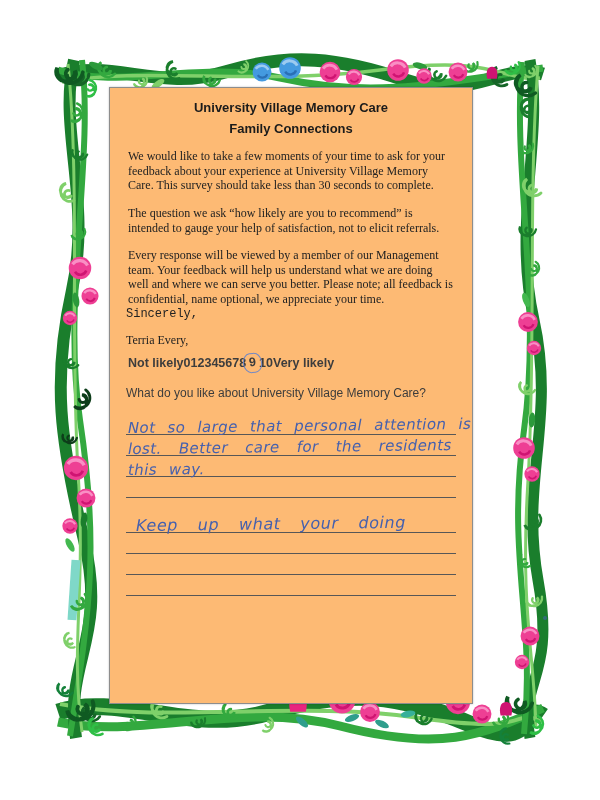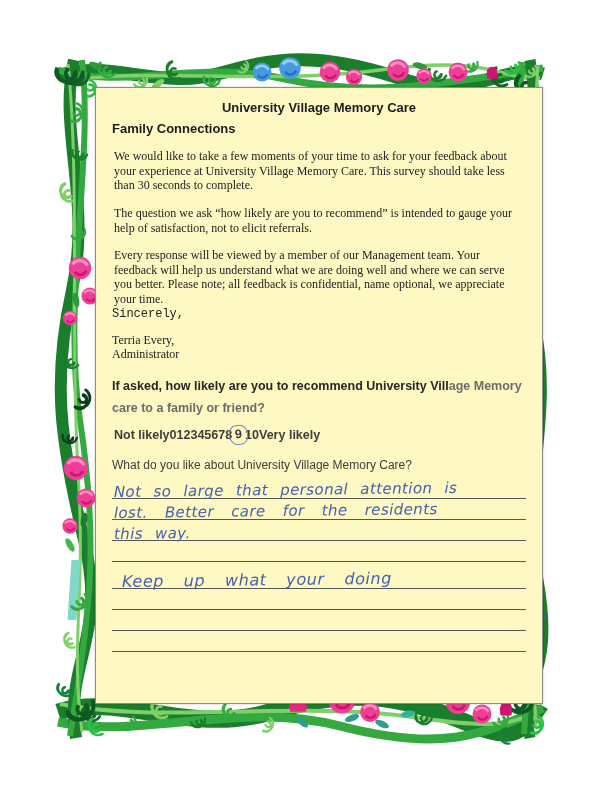--- a/index.html
+++ b/index.html
@@ -1,38 +1,38 @@
 <!DOCTYPE html>
 <html><head>
 <meta charset="utf-8">
 <style>
   html,body{margin:0;padding:0;background:#ffffff;}
   .canvas{position:relative;width:600px;height:800px;background:#ffffff;overflow:hidden;
           font-family:"Liberation Sans",sans-serif;}
   
   .border-art{position:absolute;left:0;top:0;width:600px;height:800px;z-index:1;}
   
-  .paper{position:absolute;left:95px;top:87px;width:448px;height:617px;background:#fef9c3;
+  .paper{position:absolute;left:109px;top:87px;width:364px;height:617px;background:#fdba74;
          border:1px solid #8d8d8d;box-shadow:0 0 2px rgba(0,0,0,.25);z-index:2;
          padding:0 16px;box-sizing:border-box;overflow:hidden;}
   .title{margin-top:12px;text-align:center;font-weight:bold;font-size:13px;color:#1b1b1b;}
-  .subtitle{margin-top:6px;text-align:left;font-weight:bold;font-size:13px;color:#1b1b1b;}
+  .subtitle{margin-top:6px;text-align:center;font-weight:bold;font-size:13px;color:#1b1b1b;}
   .para{margin:13px 2px 0 2px;font-family:"Liberation Serif",serif;font-size:12px;
         line-height:1.22;color:#222;text-align:left;}
   .closing{font-family:Liberation Mono, monospace;font-size:12px;color:#222;}
   .sig{margin-top:12px;font-family:"Liberation Serif",serif;font-size:12px;line-height:1.2;color:#222;}
   .q-bold{margin:15px 0 0 0;font-weight:700;font-size:12.5px;line-height:1.7;color:#262626;}
   .q-bold .fade{color:#6b6b6b;}
   .scale-row{margin-top:9px;display:flex;align-items:center;font-size:12.5px;
              font-weight:600;color:#3d3d3d;padding-left:2px;}
   .scale-label{font-weight:600;}
   .circle-mark{display:inline-block;border:1.6px solid #7389c5;border-radius:55% 60% 58% 62%/70% 65% 60% 72%;
                padding:1px 5px 3px 5px;transform:rotate(-7deg);margin:-4px -3px;}
   .q-light{margin-top:16px;font-size:12px;color:#3c3c3c;}
-  .ans-area{margin-top:6px;}
+  .ans-area{margin-top:14px;}
   .ans-line{height:20px;border-bottom:1.5px solid #575757;position:relative;}
   .hand{position:absolute;left:2px;bottom:-3px;white-space:nowrap;
         font-family:"DejaVu Sans",sans-serif;font-style:italic;color:#4560ae;
         transform:rotate(-0.7deg);transform-origin:left bottom;}
   .hand-lg{font-size:15px;letter-spacing:.4px;word-spacing:7px;}
   .hand-xl{font-size:16px;letter-spacing:.6px;word-spacing:14px;left:10px;}
 </style>
 </head>
 <body>
 
@@ -184,24 +184,22 @@
     <div class="title">University Village Memory Care</div>
     <div class="subtitle">Family Connections</div>
 
     <div class="para">We would like to take a few moments of your time to ask for your feedback about your experience at University Village Memory Care. This survey should take less than 30 seconds to complete.</div>
     <div class="para">The question we ask “how likely are you to recommend” is intended to gauge your help of satisfaction, not to elicit referrals.</div>
     <div class="para">Every response will be viewed by a member of our Management team. Your feedback will help us understand what we are doing well and where we can serve you better. Please note; all feedback is confidential, name optional, we appreciate your time.</div>
 
     <div class="closing">Sincerely,</div>
     <div class="sig">
       <div>Terria Every,</div>
-      <div>Administrator</div>
-    </div>
-
-    <div class="q-bold"><span>If asked, how likely are you to recommend University Vill</span><span class="fade">age Memory care to a family or friend?</span></div>
+    </div>
+
 
     <div class="scale-row">
       <span class="scale-label">Not likely</span>
       <span>0</span>
       <span>1</span>
       <span>2</span>
       <span>3</span>
       <span>4</span>
       <span>5</span>
       <span>6</span>

